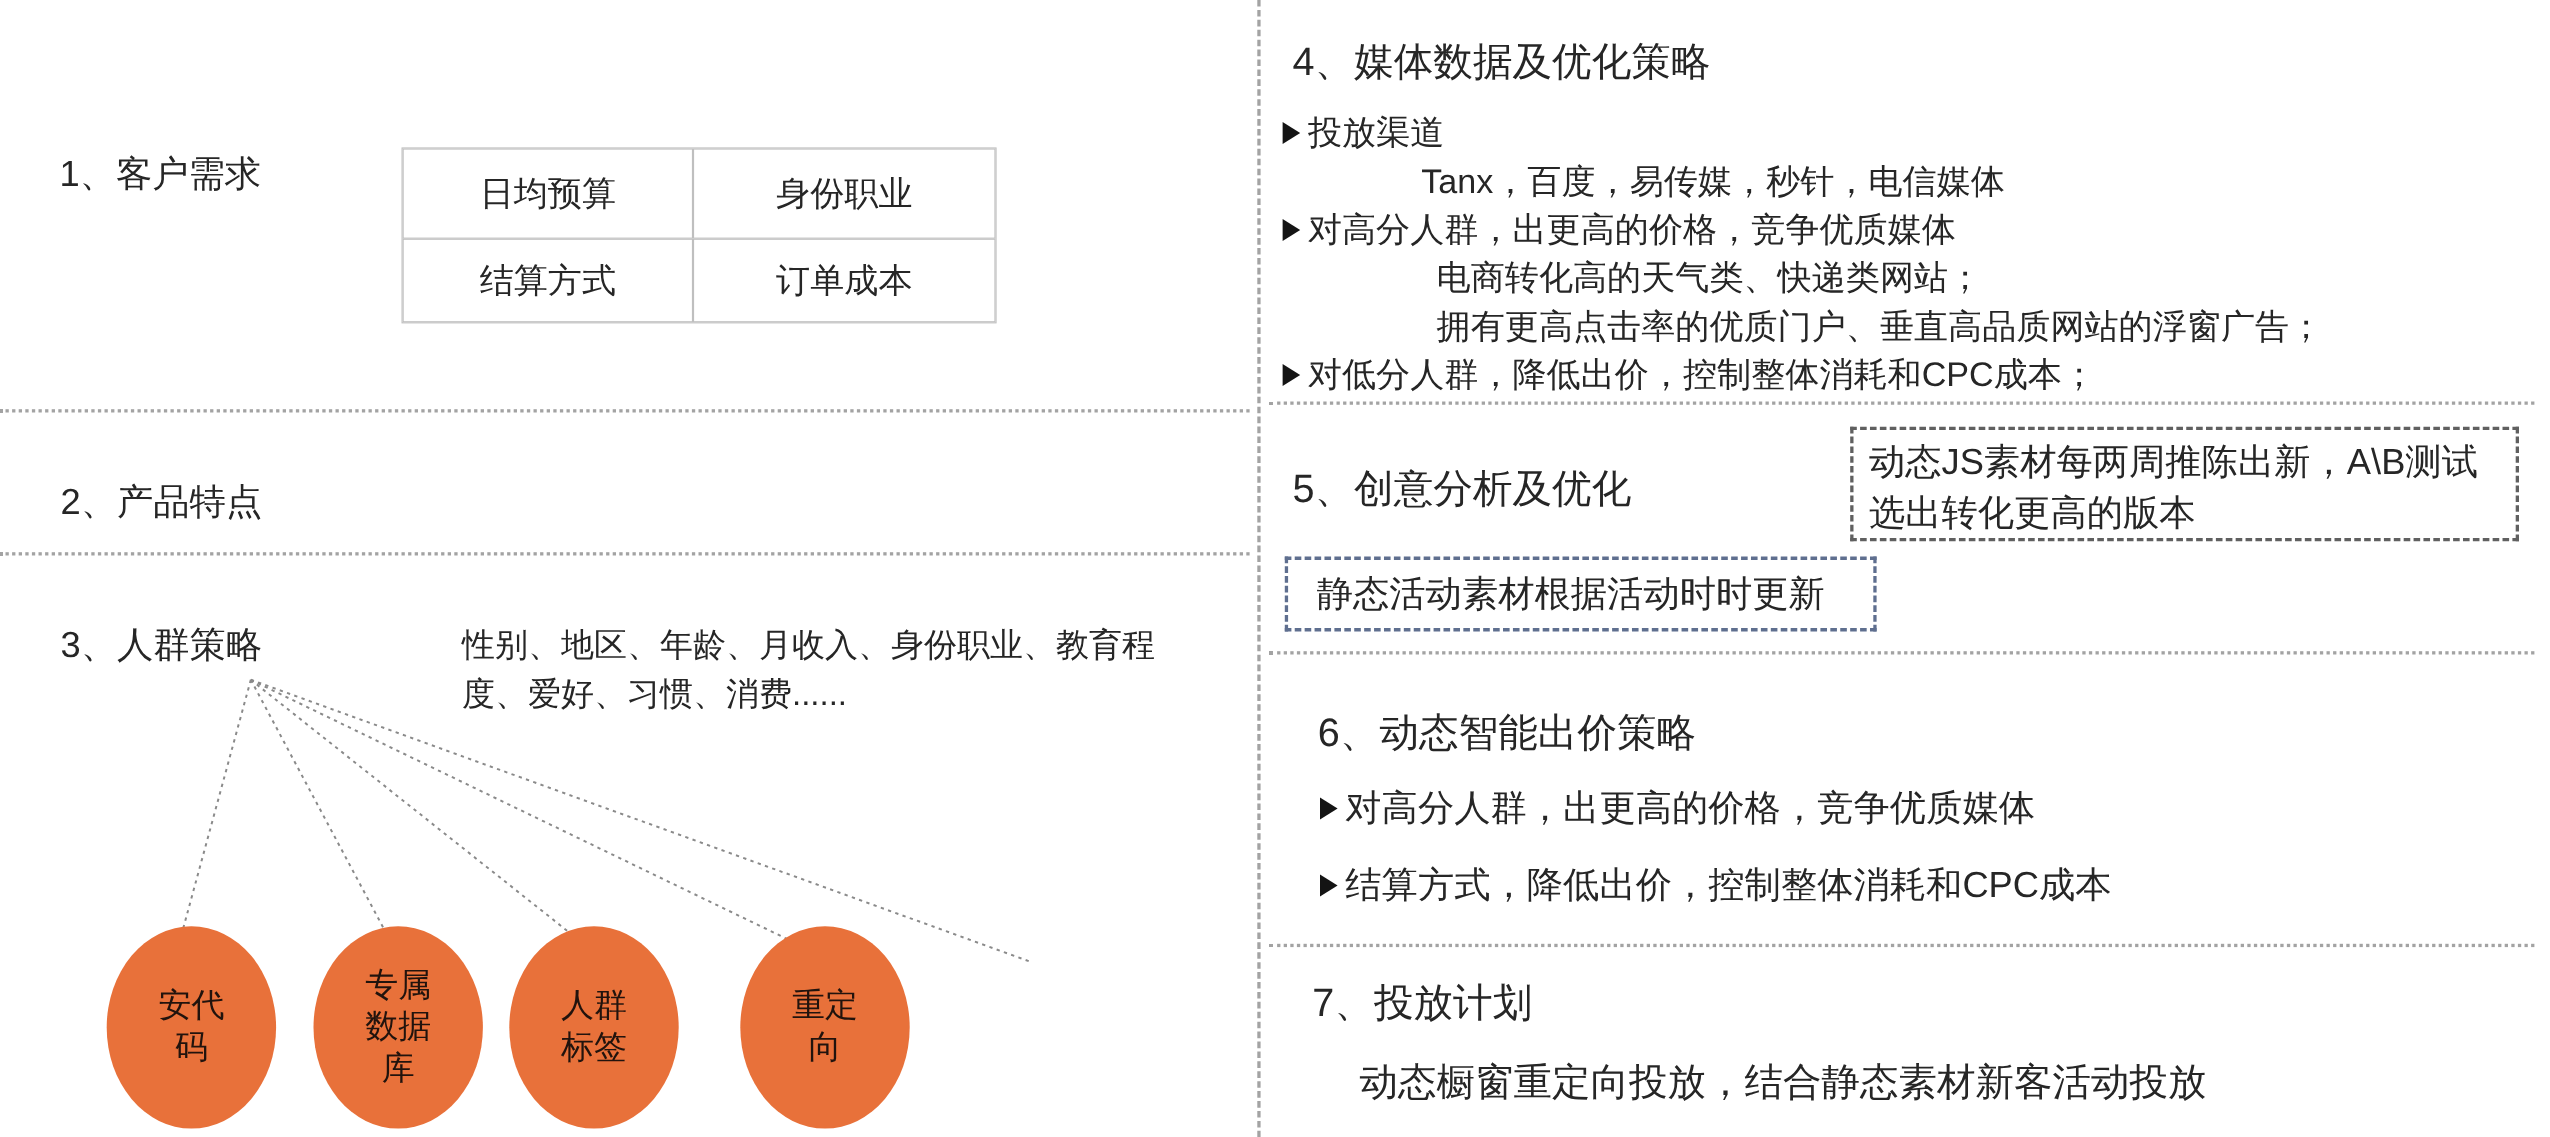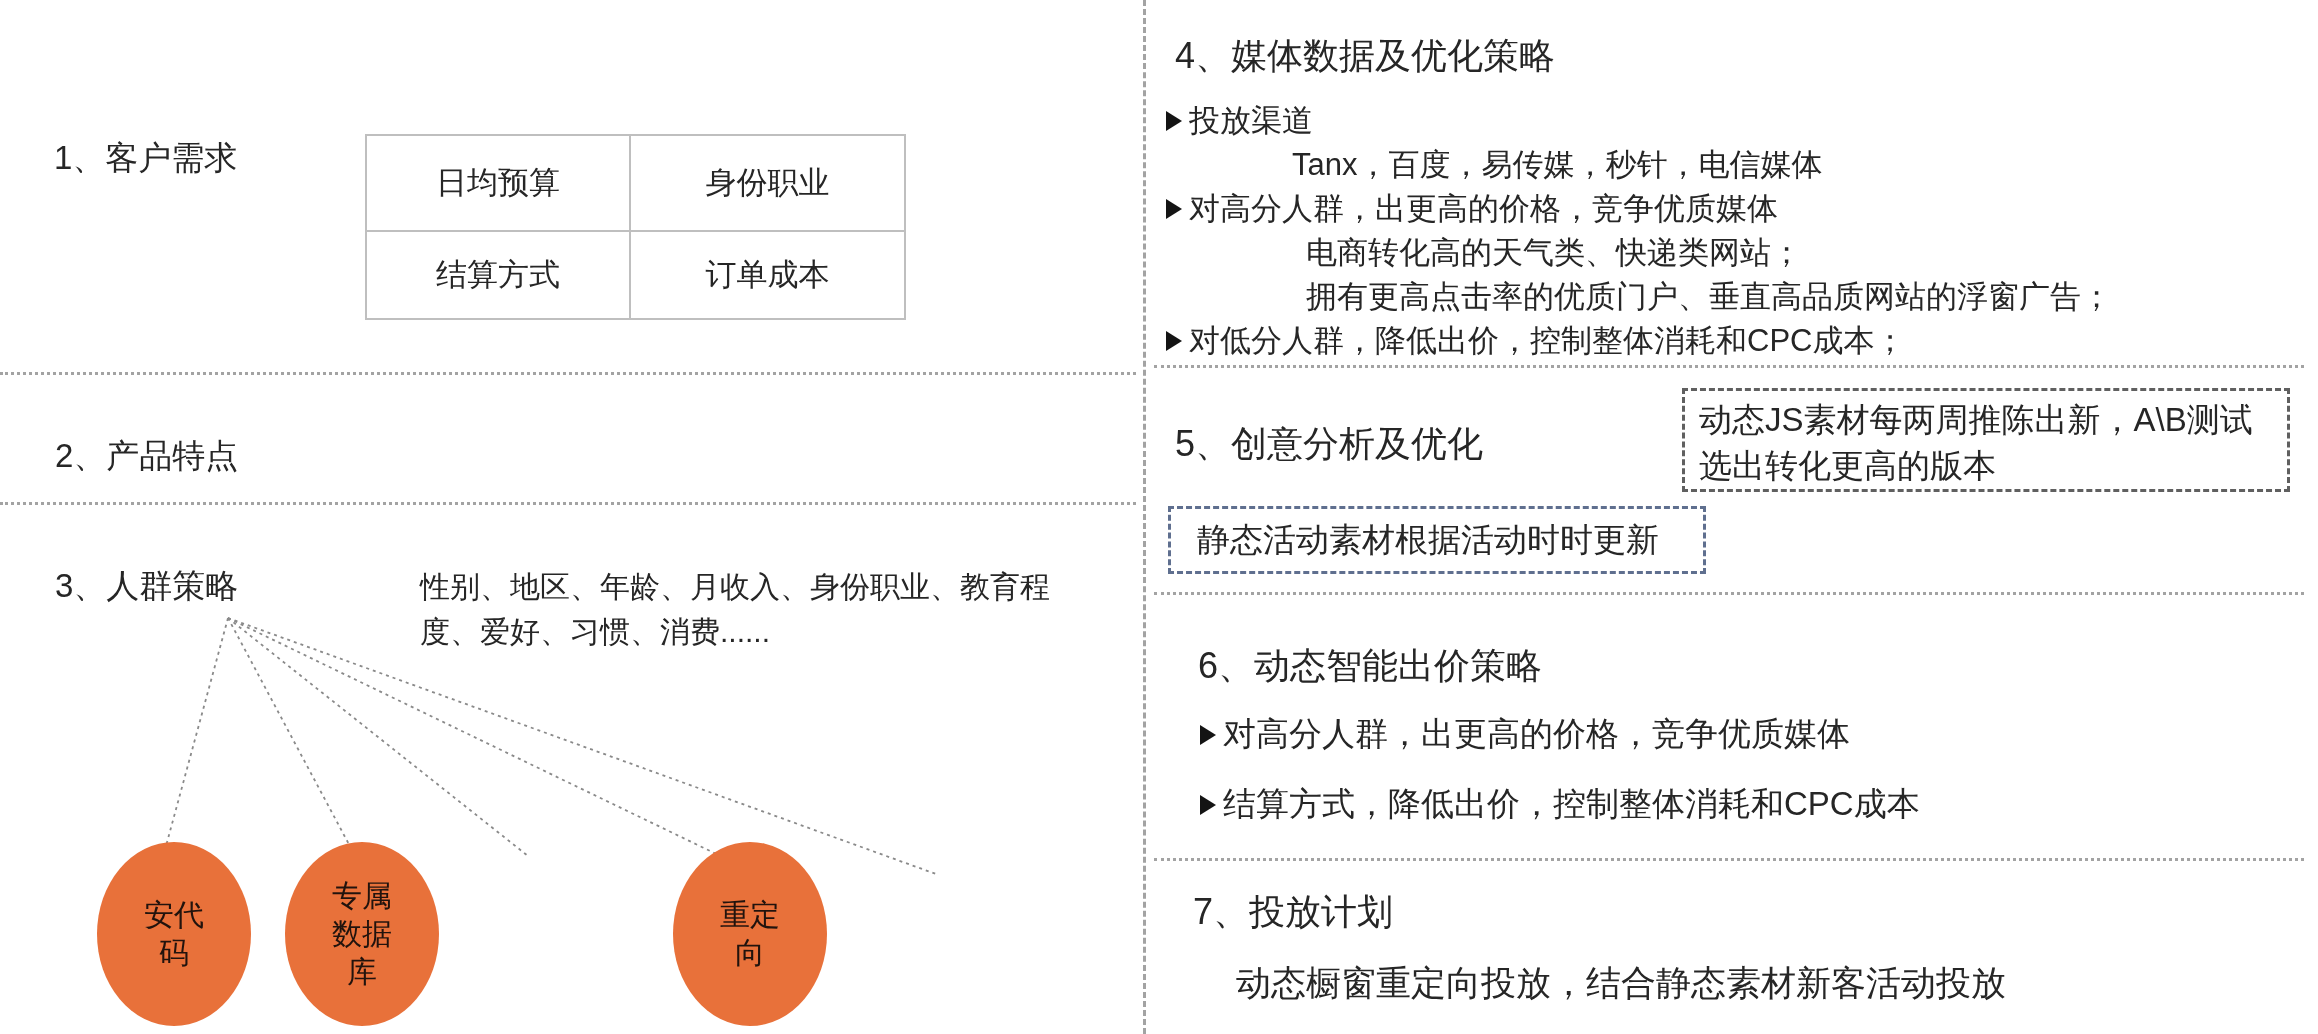--- a/index.html
+++ b/index.html
@@ -12,21 +12,21 @@
     overflow:hidden;
   }
   .abs{position:absolute;}
   
   .hsep{position:absolute;height:0;border-top:3px dotted #a3a3a3;}
   .vsep{position:absolute;width:0;border-left:3px dashed #a3a3a3;}
   
   .slide-title{left:55px;top:36px;font-size:43px;letter-spacing:1px;color:#222;}
   .num-label{font-size:33px;color:#262626;white-space:nowrap;}
   .budget-table{
-    left:365px;top:134px;width:541px;height:186px;
+    left:365px;top:134px;width:541px;height:160px;
     display:grid;grid-template-columns:49% 51%;grid-template-rows:52% 48%;
     border:1px solid #bfbfbf;box-sizing:border-box;
   }
   .budget-table .cell{
     border:1px solid #bfbfbf;
     display:flex;align-items:center;justify-content:center;
     font-size:31px;color:#262626;
   }
   .attr-text{left:420px;top:564px;width:672px;font-size:30px;line-height:45px;color:#262626;}
   .circle{
@@ -89,20 +89,24 @@
 
   <div class="circle" style="left: 97px; top: 842px; background: rgb(232, 113, 58);">
     <span>安代</span>
     <span>码</span>
   </div>
   <div class="circle" style="left: 285px; top: 842px; background: rgb(232, 113, 58);">
     <span>专属</span>
     <span>数据</span>
     <span>库</span>
   </div>
+  <div class="circle" style="left: 463px; top: 842px; background: rgb(232, 113, 58);">
+    <span>人群</span>
+    <span>标签</span>
+  </div>
   <div class="circle" style="left: 673px; top: 842px; background: rgb(232, 113, 58);">
     <span>重定</span>
     <span>向</span>
   </div>
 
   <div class="vsep" style="left:1143px;top:0;height:1034px;"></div>
 
   <div class="abs sec-title" style="left:1175px;top:32px;">4、媒体数据及优化策略</div>
 
   <div class="b-line" style="left:1166px;top:100px;">

